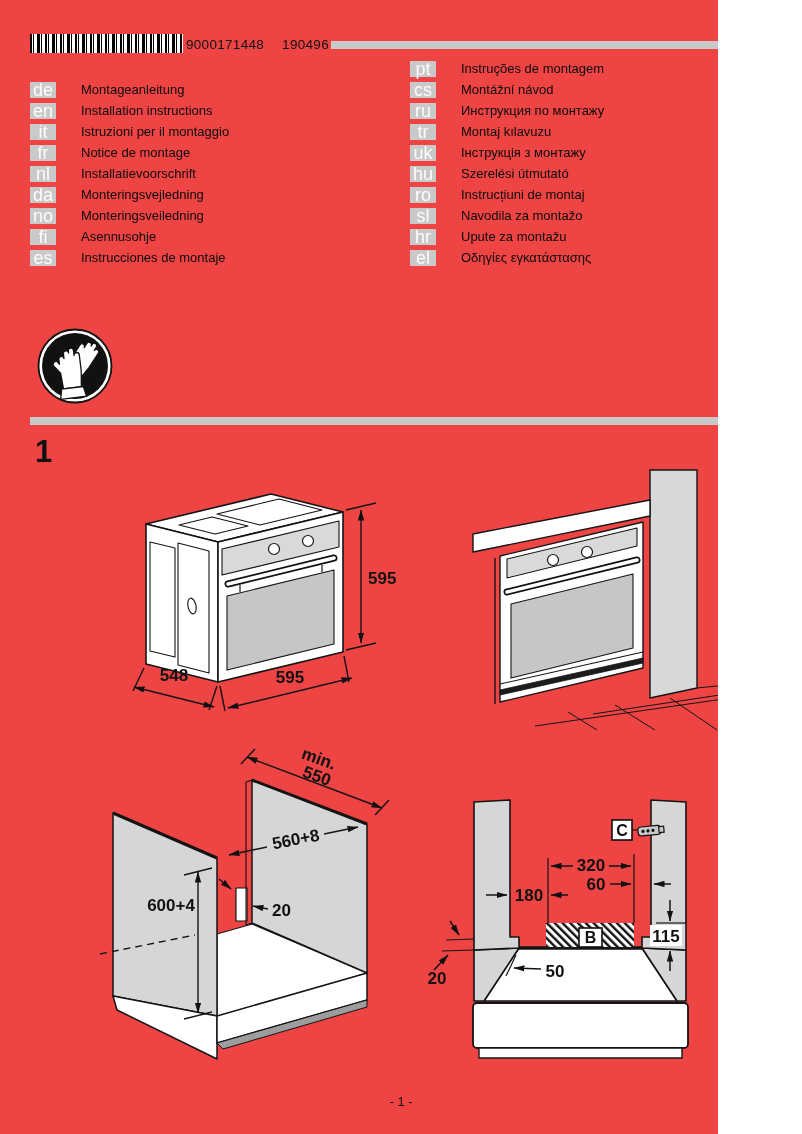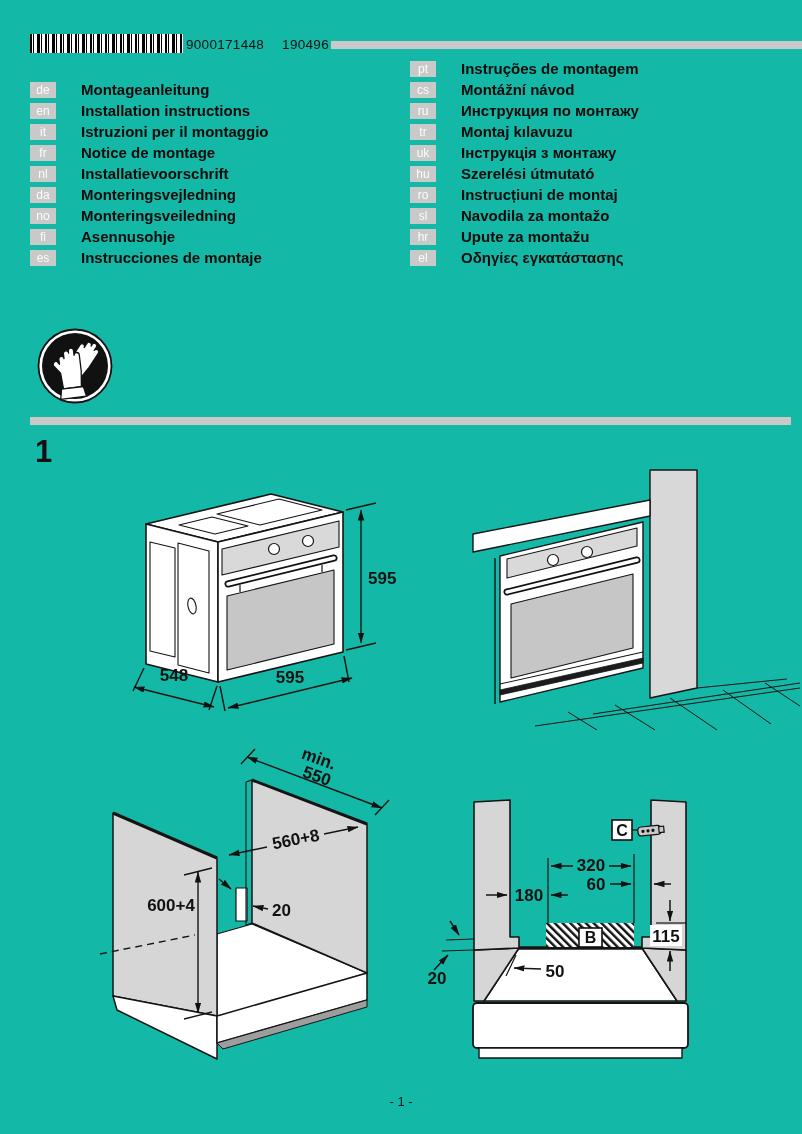--- a/index.html
+++ b/index.html
@@ -1,28 +1,28 @@
 <!DOCTYPE html>
 <html><head>
 <meta charset="utf-8">
 <style>
   html,body{margin:0;padding:0;background:#fff;}
-  .page{position:relative;width:802px;height:1134px;background:#14b8a6;
+  .page{position:relative;width:718px;height:1134px;background:#ef4444;
         font-family:"Liberation Sans",sans-serif;color:#111;overflow:hidden;}
   .bar{position:absolute;background:#c9c9c9;}
   .barcode{position:absolute;left:30px;top:34px;width:153px;height:19px;
     background:repeating-linear-gradient(90deg,#000 0 2px,#fff 2px 3px,#000 3px 4px,
     #fff 4px 7px,#000 7px 10px,#fff 10px 11px,#000 11px 12px,#fff 12px 15px);}
   .bc-num{position:absolute;left:186px;top:37px;font-size:13.5px;letter-spacing:.3px;white-space:nowrap;}
   .bc-num .sep{display:inline-block;width:18px;}
   .lang-col{position:absolute;display:flex;flex-direction:column;}
   .lang-row{display:flex;align-items:center;height:21px;}
   .lang-badge{flex:0 0 26px;width:26px;height:16px;background:#c9c9c9;color:#fcfcfc;
-    font-size:12px;line-height:16px;text-align:center;margin-right:25px;}
-  .lang-title{font-size:15px;font-weight:bold;color:#0b0b0b;white-space:nowrap;}
+    font-size:18px;line-height:16px;text-align:center;margin-right:25px;}
+  .lang-title{font-size:13px;font-weight:normal;color:#0b0b0b;white-space:nowrap;}
   .section-num{position:absolute;left:35px;top:434px;font-size:31px;font-weight:bold;}
   .footer{position:absolute;left:0;top:1094px;width:802px;text-align:center;font-size:13px;}
   .diag{position:absolute;}
   .d-t{font-family:"Liberation Sans",sans-serif;font-weight:bold;font-size:17px;fill:#111;}
   .d-tb{font-size:16px;}
 </style>
 </head>
 <body>
 
 <div class="page">

